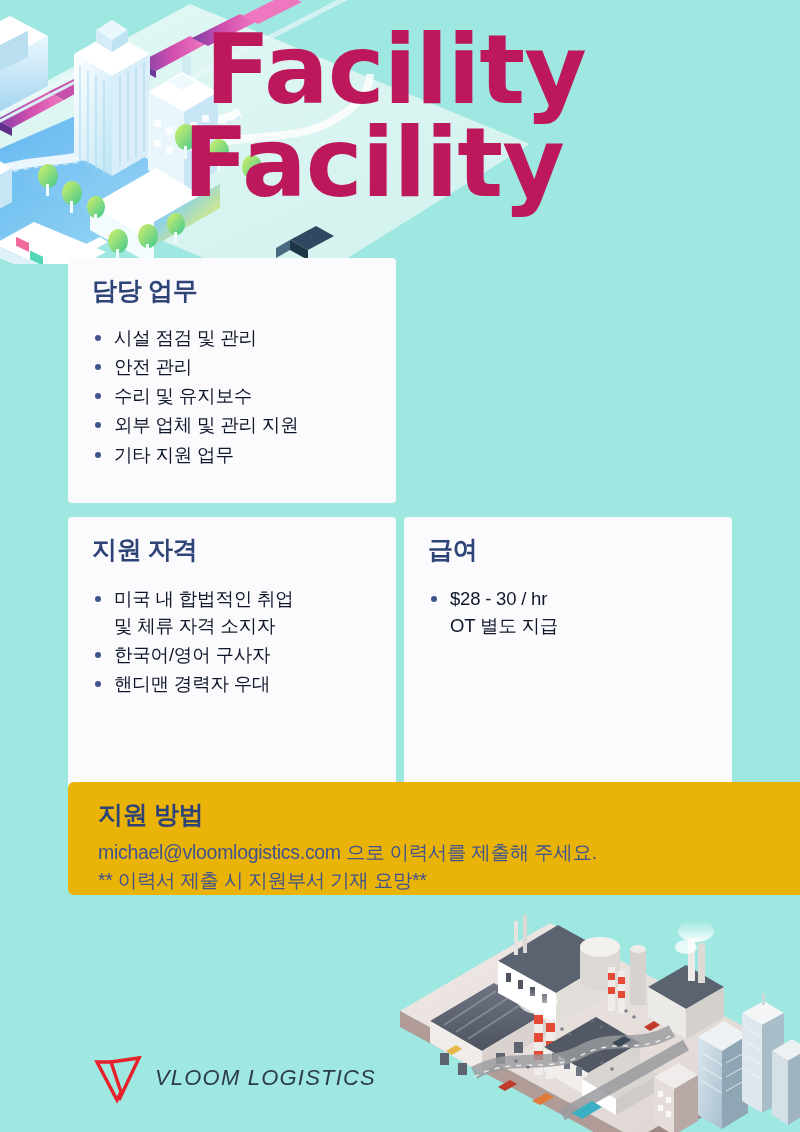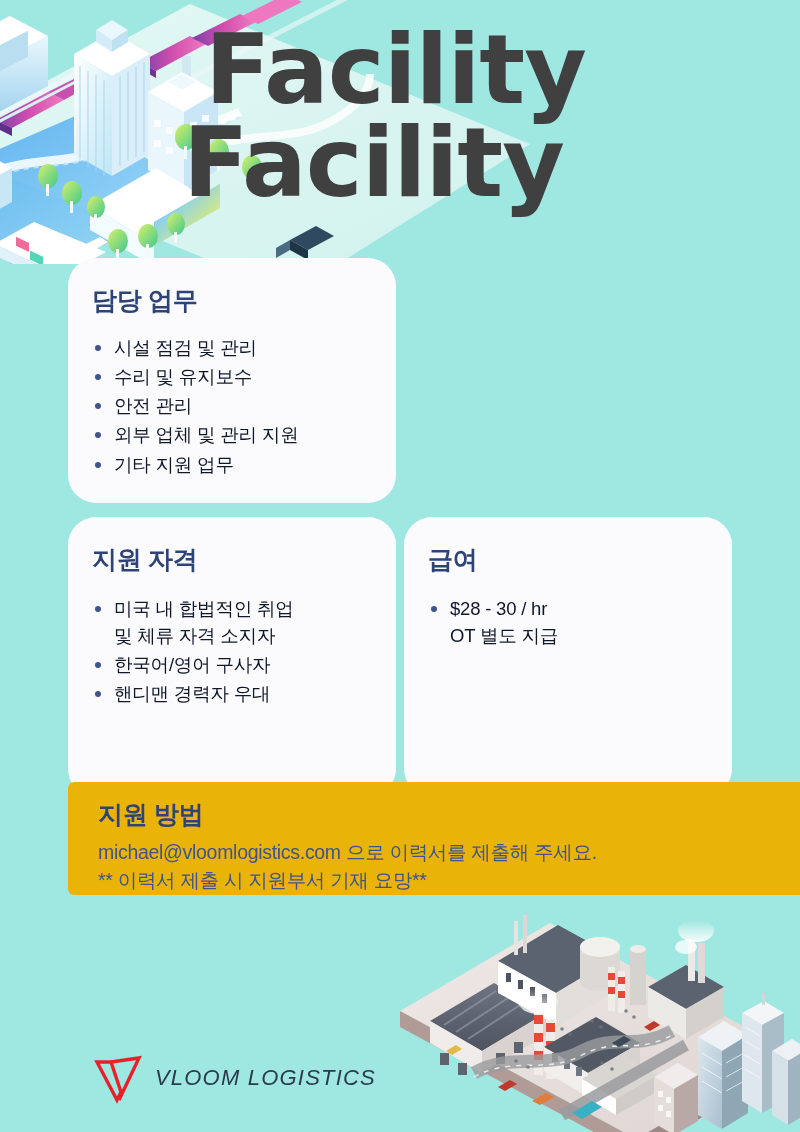--- a/index.html
+++ b/index.html
@@ -11,35 +11,35 @@
   }
   .poster { position:relative; width:800px; height:1132px; overflow:hidden; background:#9fe7e1; }
 
   
   .city-top { position:absolute; left:-10px; top:-6px; width:540px; height:270px; }
   .city-top svg { display:block; width:100%; height:100%; }
 
   
   .headline {
     position:absolute; left:205px; top:24px; width:580px;
-    color:#404040;
+    color:#be185d;
     font-size:96px; line-height:0.97; font-weight:800;
     letter-spacing:-1px;
     font-family:"DejaVu Sans","Liberation Sans",sans-serif;
     z-index:6;
   }
   .headline .l2 { display:block; margin-left:-22px; }
 
   
   .cards { position:absolute; left:68px; top:258px; width:665px; z-index:5; }
   .row { display:flex; gap:8px; }
   .row + .row { margin-top:14px; }
   .card {
-    background:#fbfbfe; border-radius:28px;
-    padding:26px 24px 20px 24px;
+    background:#fbfbfe; border-radius:4px;
+    padding:16px 24px 20px 24px;
     position:relative;
   }
   .card.half { width:328px; }
   .card.r1 { height:245px; }
   .card.r2 { height:280px; }
   .card h2 {
     font-size:25px; font-weight:700; color:#2f4476;
     letter-spacing:-0.3px; margin-bottom:18px;
   }
   .card.r2 h2 { margin-bottom:20px; }
@@ -281,22 +281,22 @@
   </h1>
 
   <div class="cards">
 
     <div class="row">
 
       <section class="card half r1">
         <h2>담당 업무</h2>
         <ul>
           <li><span>시설 점검 및 관리</span></li>
+          <li><span>안전 관리</span></li>
           <li><span>수리 및 유지보수</span></li>
-          <li><span>안전 관리</span></li>
           <li><span>외부 업체 및 관리 지원</span></li>
           <li><span>기타 지원 업무</span></li>
         </ul>
       </section>
 
     </div>
 
     <div class="row">
 
       <section class="card half r2">

